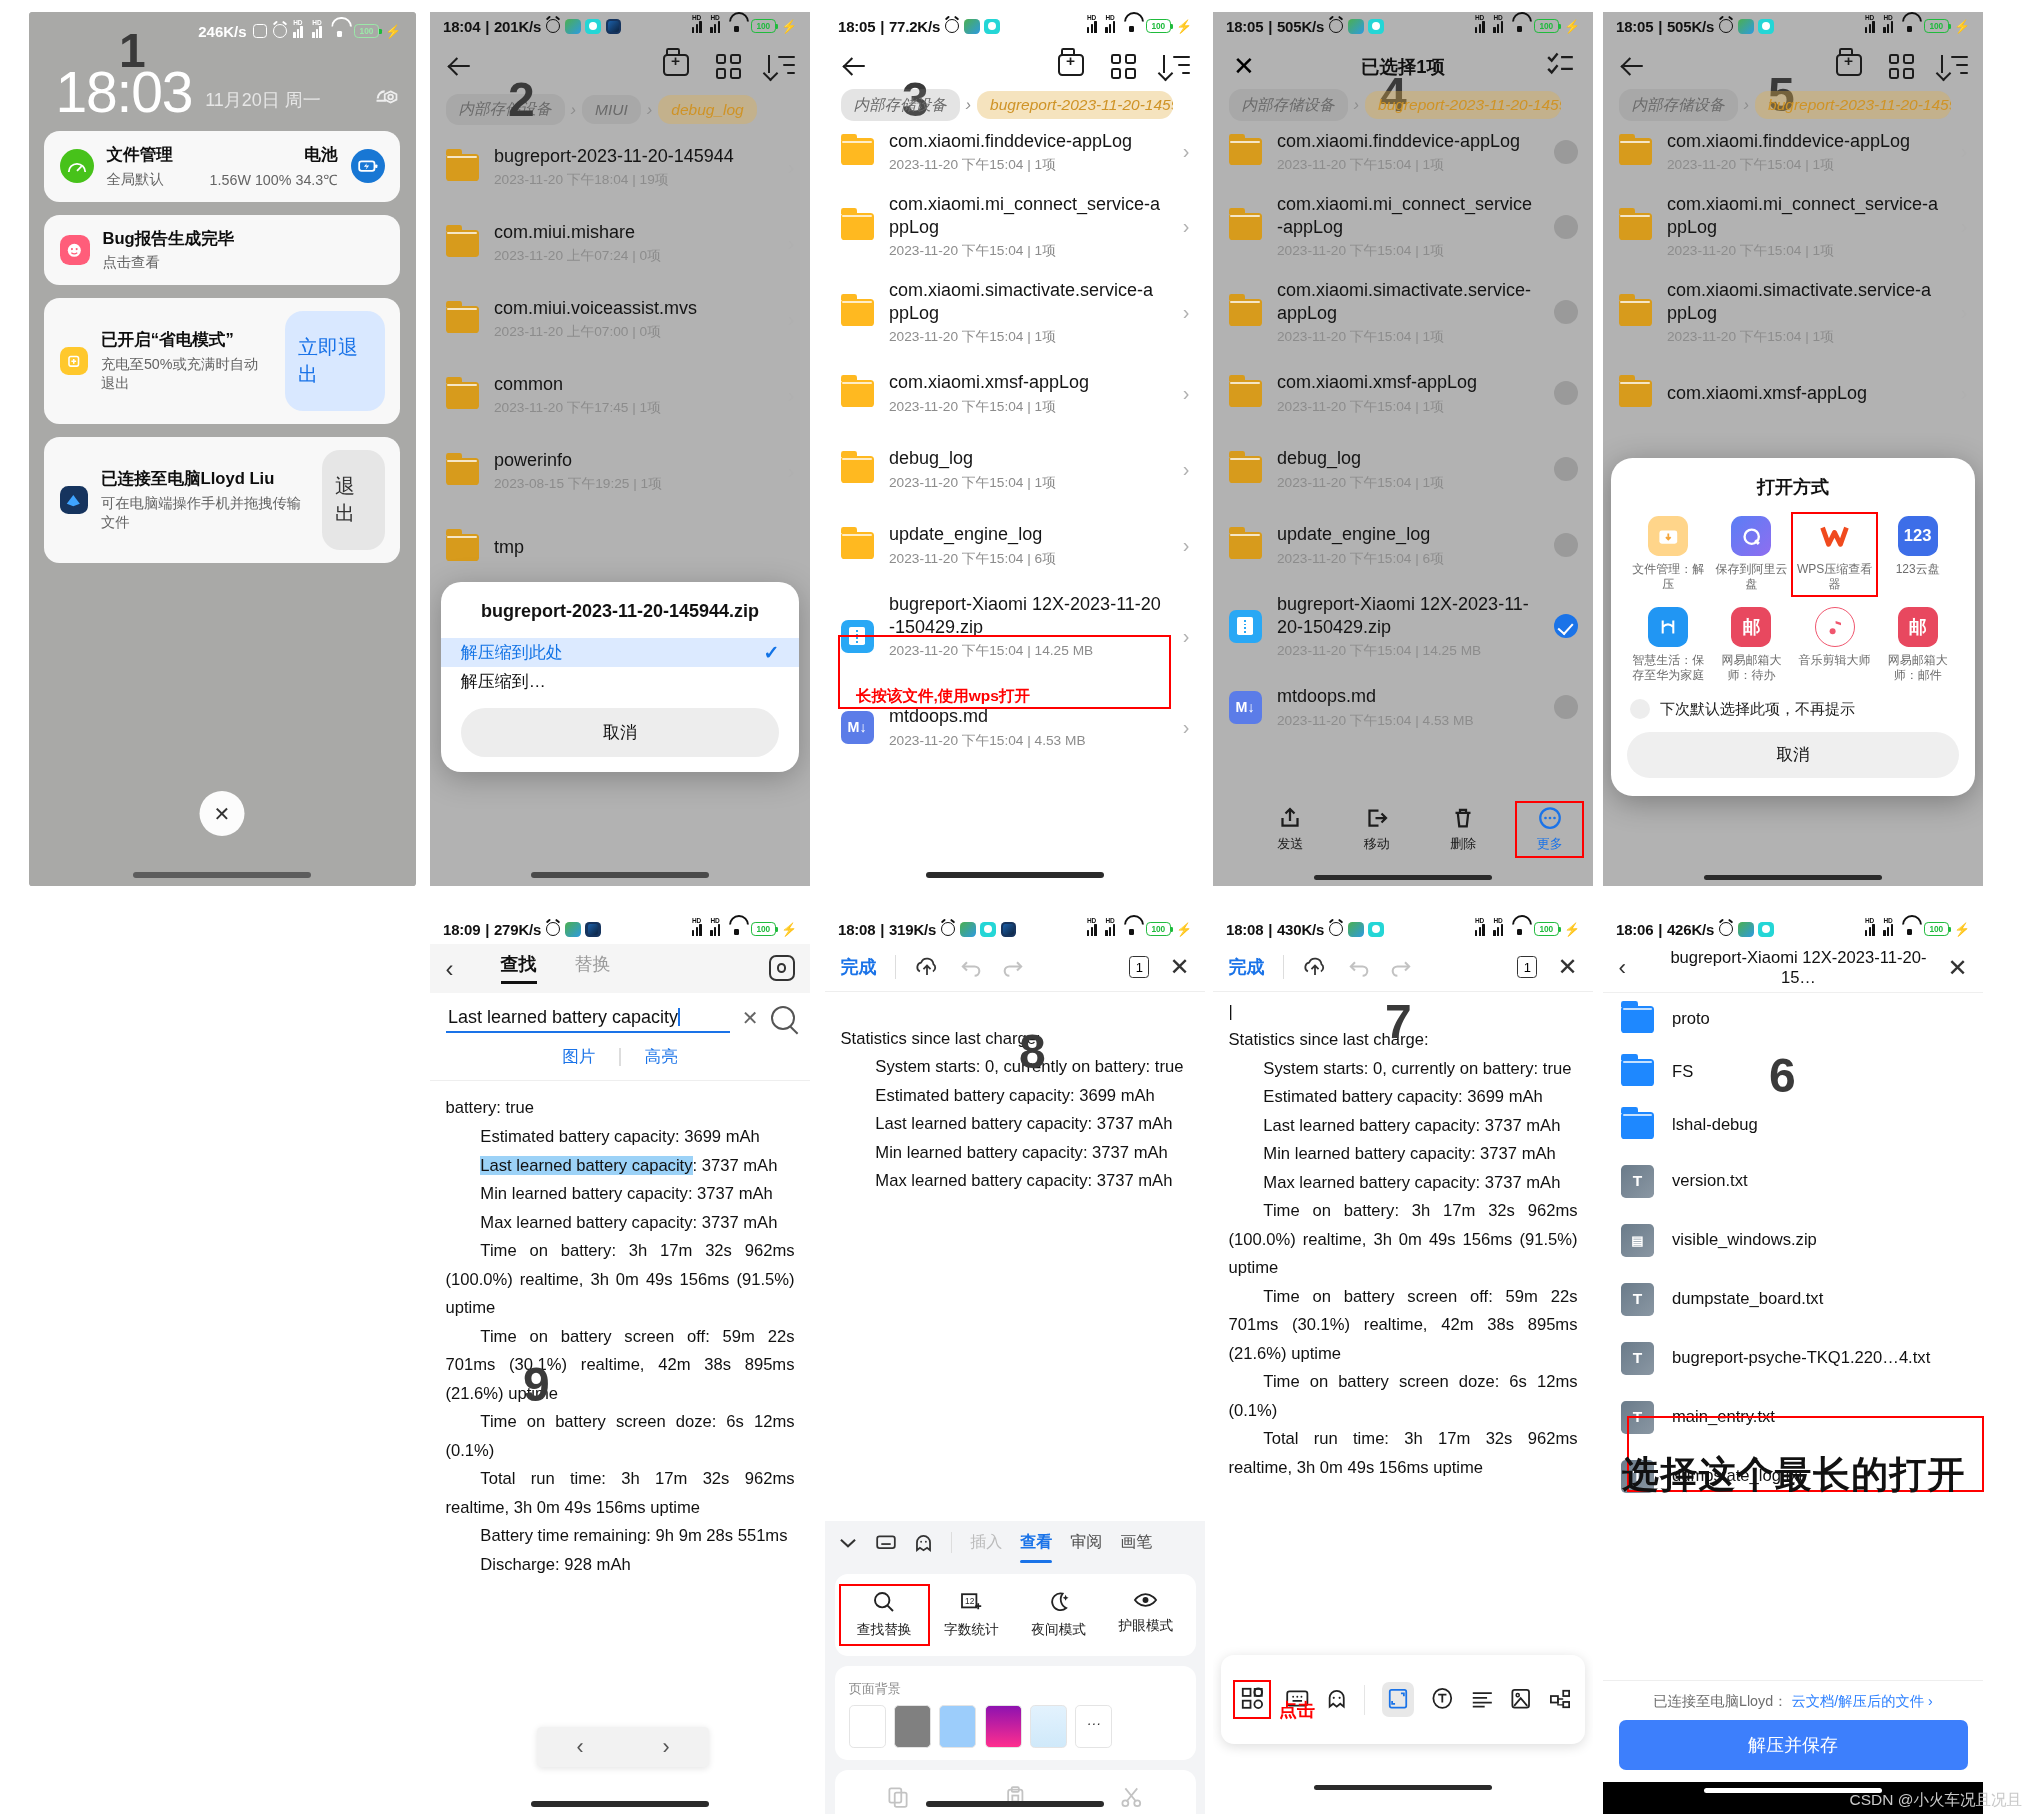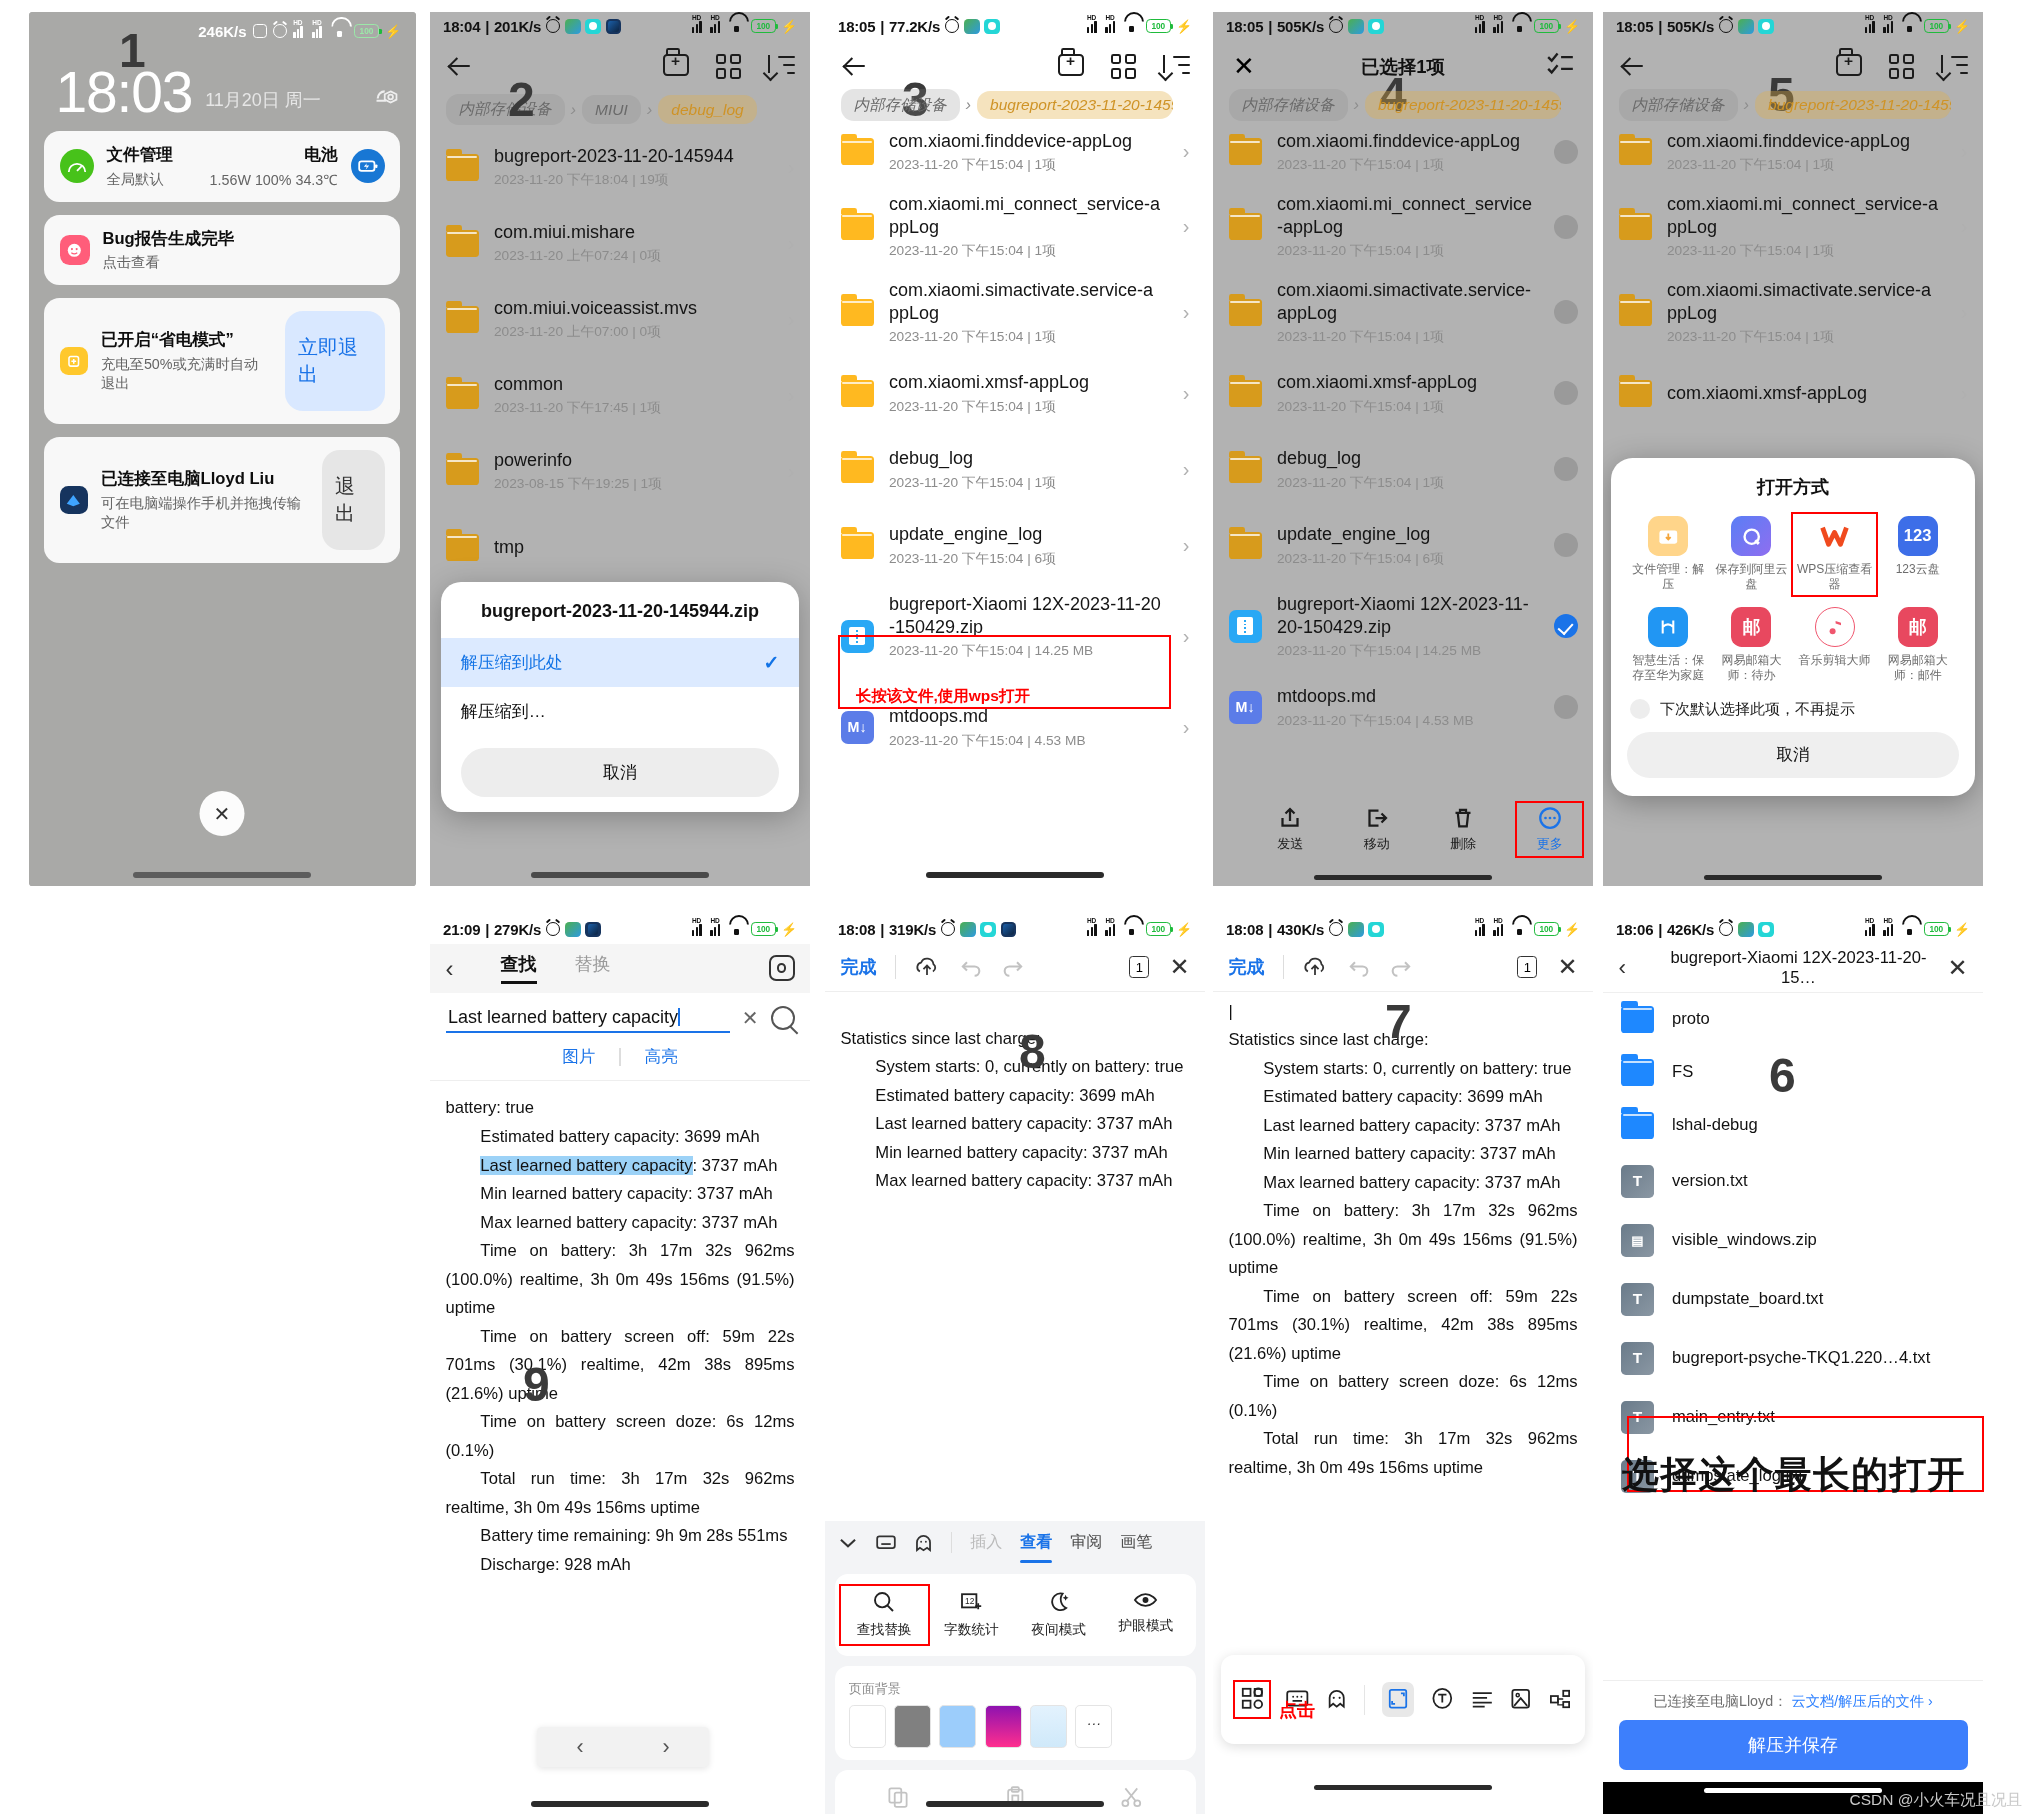--- a/index.html
+++ b/index.html
@@ -76,21 +76,21 @@
   .fname{font-size:18px;color:#141414;line-height:1.26;font-weight:500;word-break:break-all;}
   .fsub{font-size:13.7px;color:#8c8c8c;margin-top:3.6px;}
   .chev{color:#b0b0b0;font-size:20px;flex:none;margin-left:6px;}
   .radio{width:24px;height:24px;border-radius:50%;background:#9a9a9a;flex:none;}
   .radio.on{background:#1a73e8;position:relative;}
   .radio.on:after{content:"";position:absolute;left:7.1px;top:5.3px;width:7.1px;height:12px;border-right:2.4px solid #fff;border-bottom:2.4px solid #fff;transform:rotate(42deg);}
 
   
   .sheet{position:absolute;background:#fff;border-radius:20px;box-shadow:0 6px 30px rgba(0,0,0,.25);}
   .sheet-title{text-align:center;font-size:18px;font-weight:700;color:#111;padding:19px 12px 15.5px;}
-  .sheet-item{padding:13px 20px;font-size:17px;color:#111;display:flex;align-items:center;gap:43px;}
+  .sheet-item{padding:3px 20px;font-size:17px;color:#111;display:flex;align-items:center;gap:43px;}
   .sheet-item.sel{background:#dceaff;color:#1273e6;}
   .sheet-item .tick{margin-left:auto;color:#1273e6;font-size:19px;font-weight:700;}
   .sheet-cancel{margin:12px 20px 15.5px;background:#ededed;border-radius:30px;text-align:center;padding:13px;font-size:17px;color:#111;}
 
   .ctx{position:absolute;background:#fff;border-radius:15.5px;box-shadow:0 4.8px 22.6px rgba(0,0,0,.28);padding:9.5px 0;}
   .ctx-item{padding:11.3px 20px;font-size:16px;color:#111;white-space:nowrap;}
   .ctx-item.boxed{outline:2.4px solid #ff0000;outline-offset:-2.4px;}
 
   .bottombar{position:absolute;left:0;right:0;bottom:0;height:89px;display:flex;align-items:center;justify-content:space-around;}
   .bb{display:flex;flex-direction:column;align-items:center;gap:4.8px;font-size:13px;color:#1c1c1c;width:65px;padding:3.6px 0;}
@@ -873,21 +873,21 @@
     <div class="ow-cancel">取消</div>
   </div>
 
   <div class="homebar" style="bottom:6px;background:#2b2b2b;"></div>
 </div>
 <div class="stepnum" style="left:1768px;top:71px;">5</div>
 
 <div class="panel" style="left:430px;top:915px;width:380px;height:900px;">
   <div class="statusbar">
     <div class="sb-left">
-      <span>21:09</span>
+      <span>18:09</span>
       <span>|</span>
       <span>279K/s</span>
       <span class="ic-alarm"></span>
       <span class="sb-ico ic-green"></span>
       <span class="sb-ico ic-navy"></span>
     </div>
     <div class="sb-right">
       <span class="sig">
           <sup>HD</sup>
           <i></i>

